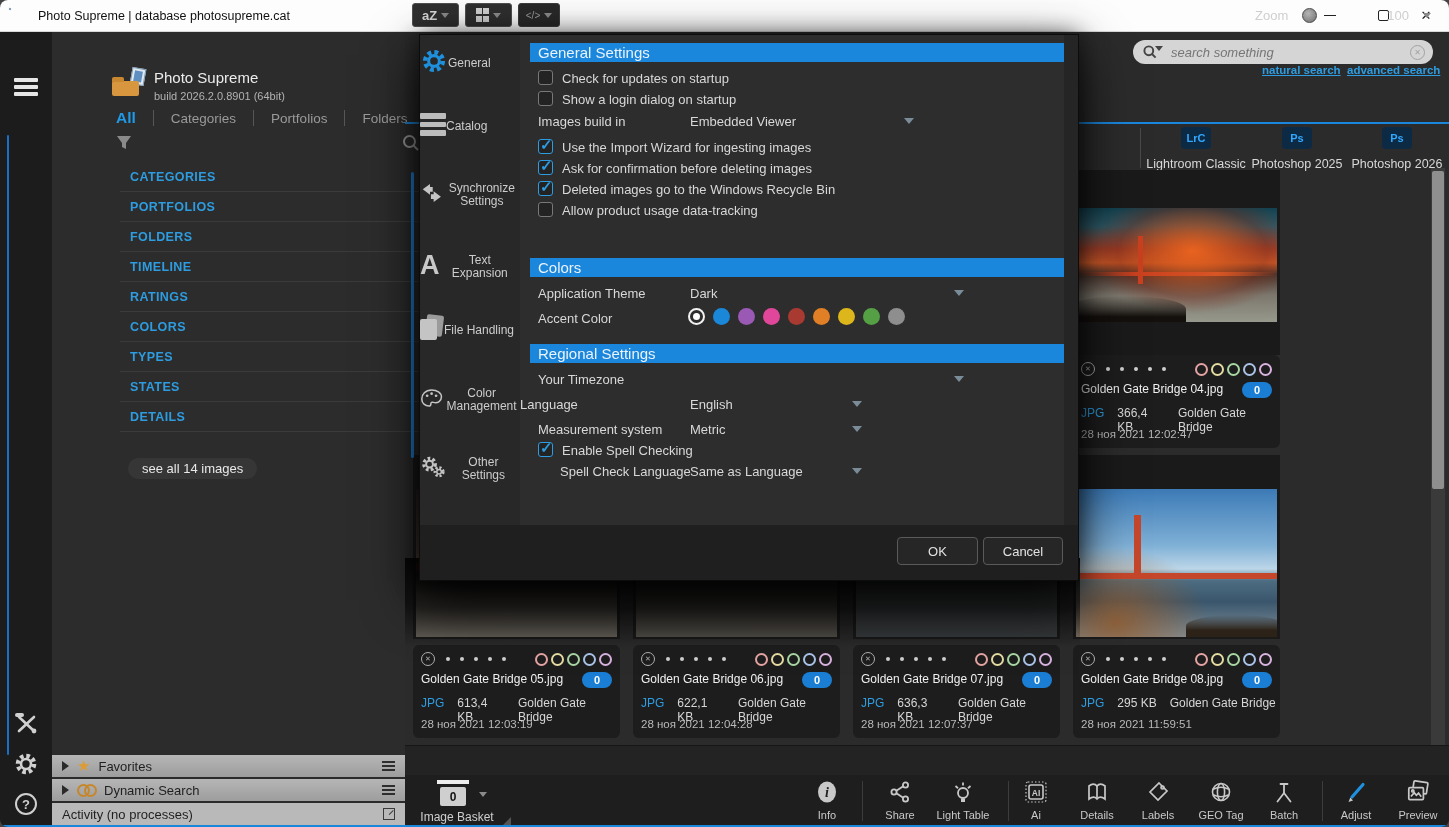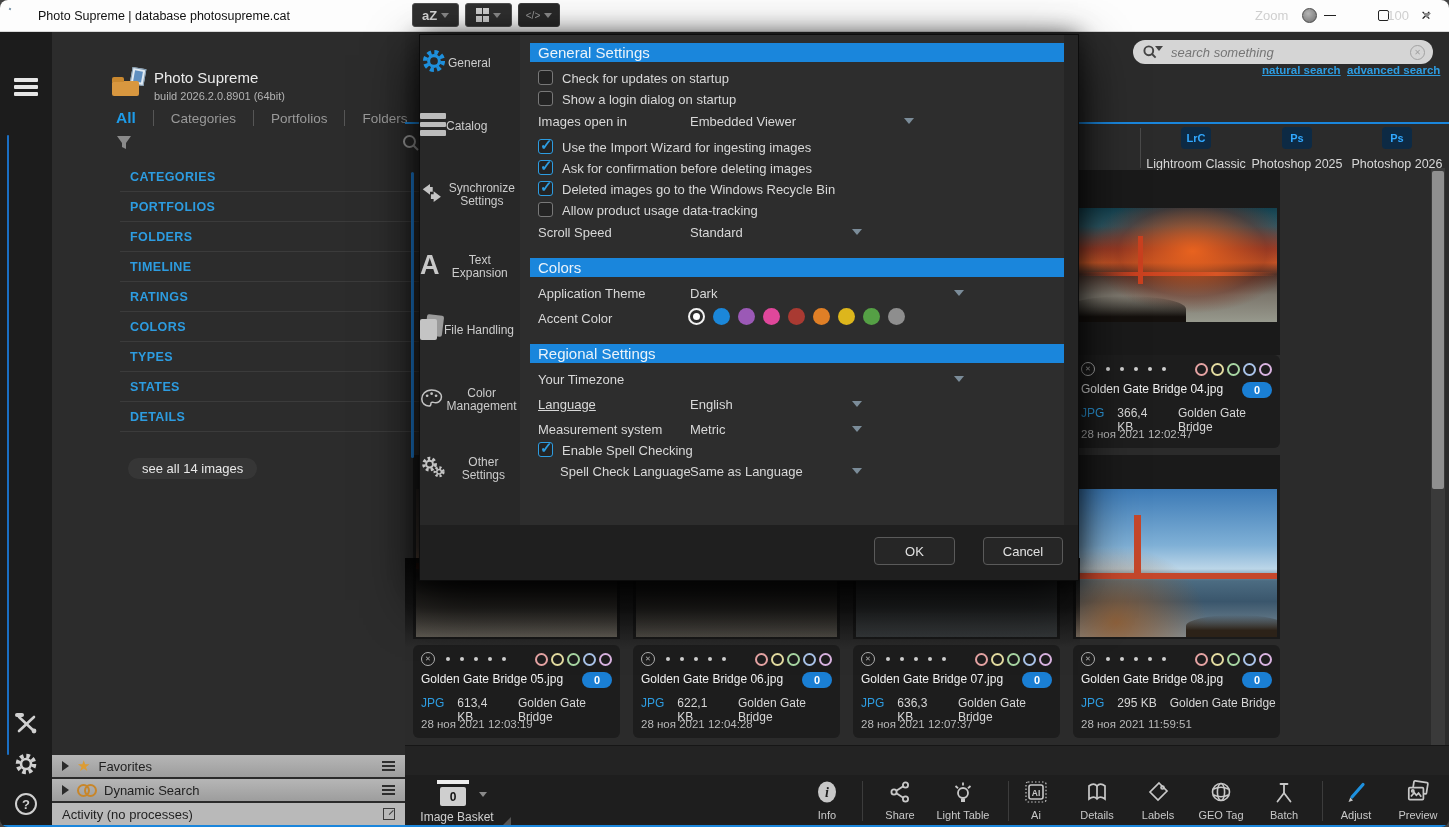--- a/index.html
+++ b/index.html
@@ -691,44 +691,39 @@
 
       <div class="drow" style="top:35px; left:0; width:540px;text-align:center;">
         <span class="cbox"></span>
         <span class="cblabel">Check for updates on startup</span>
       </div>
       <div class="drow" style="top:56px; left:0; width:540px;">
         <span class="cbox"></span>
         <span class="cblabel">Show a login dialog on startup</span>
       </div>
       <div class="drow" style="top:78px; left:0; width:540px;">
-        <span class="dlabel" style="left:18px;">Images open in</span>
+        <span class="dlabel" style="left:18px;">Images build in</span>
         <span class="dvalue">Embedded Viewer</span>
         <span class="darrow" style="left:384px;"></span>
       </div>
       <div class="drow" style="top:104px; left:0; width:540px;">
         <span class="cbox checked"></span>
         <span class="cblabel">Use the Import Wizard for ingesting images</span>
       </div>
       <div class="drow" style="top:146px; left:0; width:540px;">
         <span class="cbox checked"></span>
         <span class="cblabel">Deleted images go to the Windows Recycle Bin</span>
       </div>
       <div class="drow" style="top:125px; left:0; width:540px;">
         <span class="cbox checked"></span>
         <span class="cblabel">Ask for confirmation before deleting images</span>
       </div>
       <div class="drow" style="top:167px; left:0; width:540px;">
         <span class="cbox"></span>
         <span class="cblabel">Allow product usage data-tracking</span>
-      </div>
-      <div class="drow" style="top:189px; left:0; width:540px;">
-        <span class="dlabel" style="left:18px;">Scroll Speed</span>
-        <span class="dvalue">Standard</span>
-        <span class="darrow" style="left:332px;"></span>
       </div>
 
       <div class="dheader" style="top:223px;">Colors</div>
 
       <div class="drow" style="top:250px; left:0; width:540px;">
         <span class="dlabel" style="left:18px;">Application Theme</span>
         <span class="dvalue">Dark</span>
         <span class="darrow" style="left:434px;"></span>
       </div>
       <div class="drow" style="top:275px; left:0; width:540px;">
@@ -746,21 +741,21 @@
           </span>
       </div>
 
       <div class="dheader" style="top:309px;">Regional Settings</div>
 
       <div class="drow" style="top:336px; left:0; width:540px;">
         <span class="dlabel" style="left:18px;">Your Timezone</span>
         <span class="darrow" style="left:434px;"></span>
       </div>
       <div class="drow" style="top:361px; left:0; width:540px;">
-        <span class="dlabel" style="left:18px;text-decoration:underline;">Language</span>
+        <span class="dlabel" style="left:0;">Language</span>
         <span class="dvalue">English</span>
         <span class="darrow" style="left:332px;"></span>
       </div>
       <div class="drow" style="top:386px; left:0; width:540px;">
         <span class="dlabel" style="left:18px;">Measurement system</span>
         <span class="dvalue">Metric</span>
         <span class="darrow" style="left:332px;"></span>
       </div>
       <div class="drow" style="top:407px; left:0; width:540px;">
         <span class="cbox checked"></span>
@@ -769,19 +764,19 @@
       <div class="drow" style="top:428px; left:0; width:540px;">
         <span class="dlabel" style="left:40px;">Spell Check Language</span>
         <span class="dvalue">Same as Language</span>
         <span class="darrow" style="left:332px;"></span>
       </div>
     </div>
 
     <div class="dgutter"></div>
 
     <div class="dfooter">
-      <span class="dbtn" style="left:454px; width:81px;text-align:right;">OK</span>
+      <span class="dbtn" style="left:477px; width:81px;text-align:right;">OK</span>
       <span class="dbtn" style="left:563px; width:80px;">Cancel</span>
     </div>
   </div>
 
   <div class="bottomline"></div>
 </div>
 
 </body></html>

